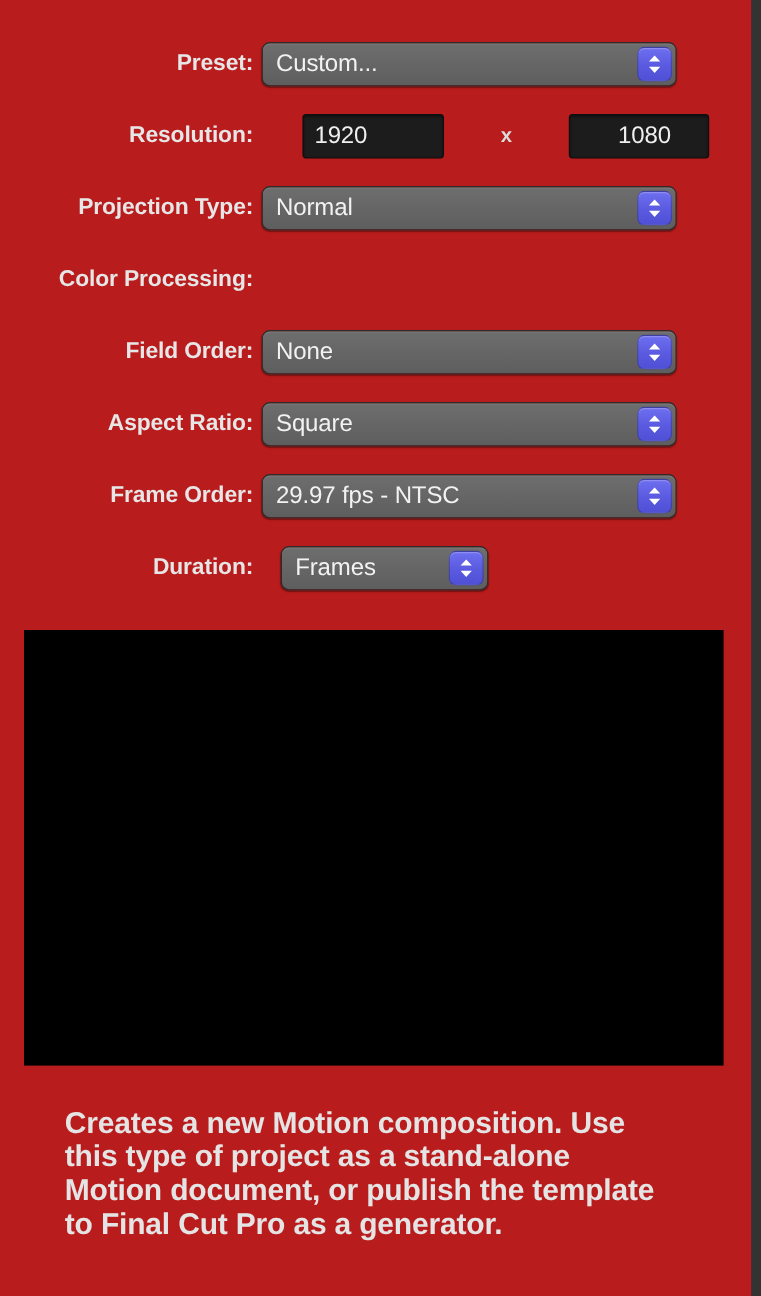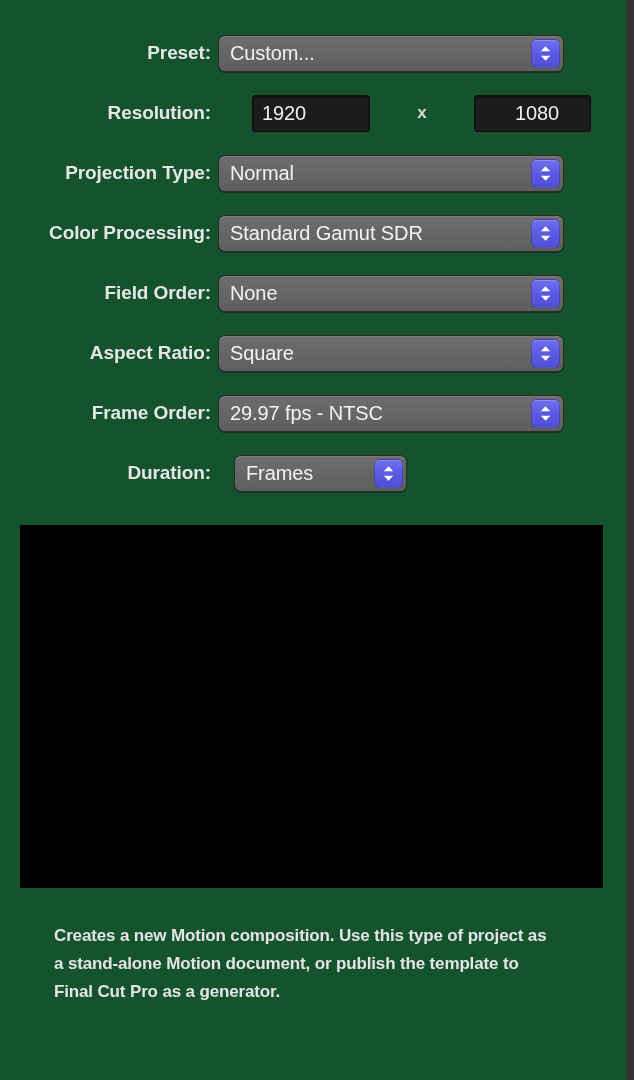--- a/index.html
+++ b/index.html
@@ -14,21 +14,21 @@
   body {
     font-family: "Liberation Sans", sans-serif;
     color: #e8e8e8;
     -webkit-font-smoothing: antialiased;
   }
 
   #panel {
     position: relative;
     width: 626px;
     height: 1080px;
-    background: #14532d;
+    background: #b91c1c;
   }
 
   
   .row {
     position: absolute;
     left: 0;
     width: 634px;
     height: 40px;
     display: flex;
     align-items: center;
@@ -138,21 +138,21 @@
     height: 363px;
     background: #000000;
   }
 
   
   #description {
     position: absolute;
     left: 54px;
     top: 922px;
     width: 500px;
-    font-size: 17px;
+    font-size: 25px;
     font-weight: bold;
     line-height: 28px;
     color: #e4e4e4;
     letter-spacing: -0.15px;
   }
 </style>
 </head>
 <body>
 
 <div id="panel">
@@ -189,29 +189,20 @@
         <svg width="15" height="19" viewBox="0 0 15 19" aria-hidden="true">
           <path d="M7.5 2.2 L12.2 7.3 H2.8 Z" fill="#ffffff"></path>
           <path d="M7.5 16.8 L2.8 11.7 H12.2 Z" fill="#ffffff"></path>
         </svg>
       </span>
     </div>
   </div>
 
   <div class="row" id="row-colorproc">
     <div class="row-label">Color Processing:</div>
-    <div class="popup popup-wide">
-      <span class="popup-value">Standard Gamut SDR</span>
-      <span class="stepper">
-        <svg width="15" height="19" viewBox="0 0 15 19" aria-hidden="true">
-          <path d="M7.5 2.2 L12.2 7.3 H2.8 Z" fill="#ffffff"></path>
-          <path d="M7.5 16.8 L2.8 11.7 H12.2 Z" fill="#ffffff"></path>
-        </svg>
-      </span>
-    </div>
   </div>
 
   <div class="row" id="row-fieldorder">
     <div class="row-label">Field Order:</div>
     <div class="popup popup-wide">
       <span class="popup-value">None</span>
       <span class="stepper">
         <svg width="15" height="19" viewBox="0 0 15 19" aria-hidden="true">
           <path d="M7.5 2.2 L12.2 7.3 H2.8 Z" fill="#ffffff"></path>
           <path d="M7.5 16.8 L2.8 11.7 H12.2 Z" fill="#ffffff"></path>

